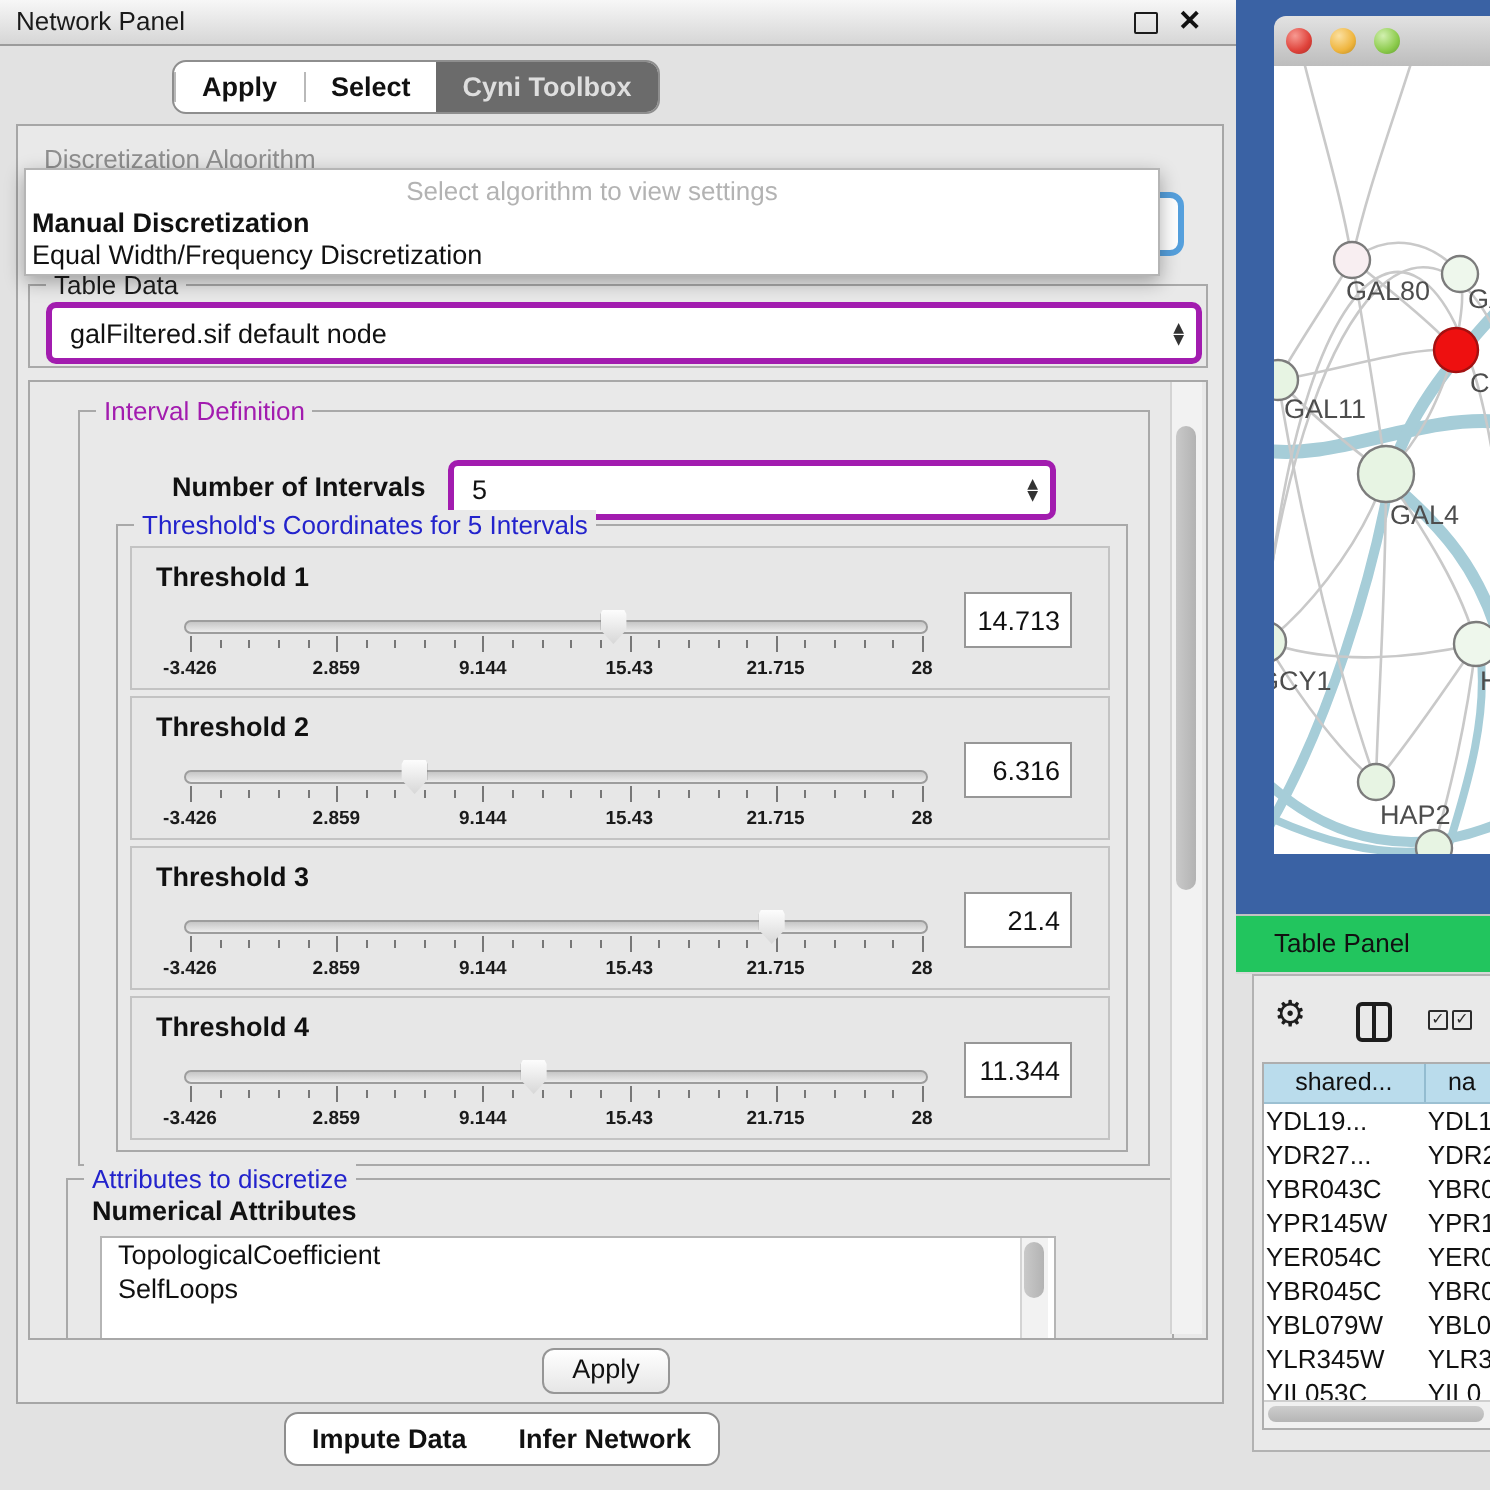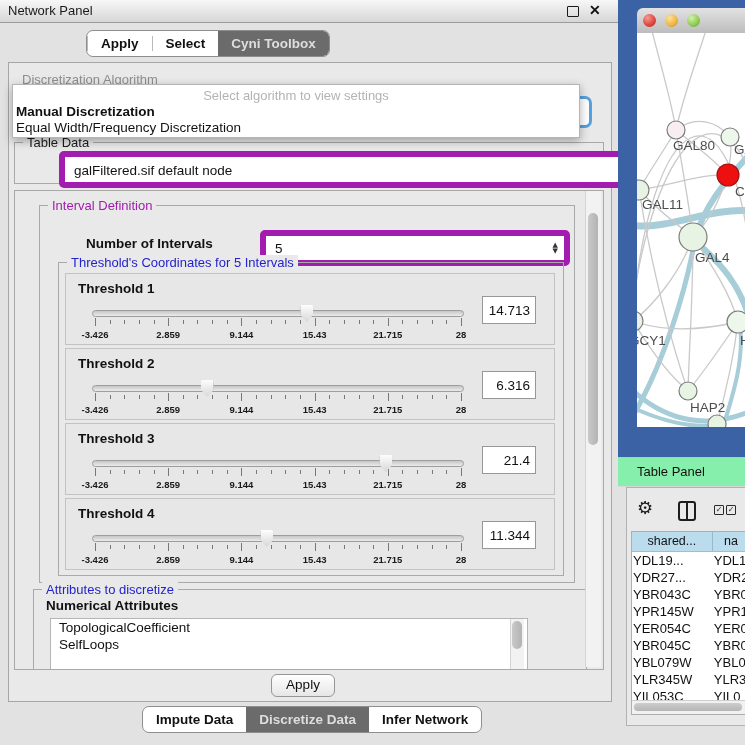--- a/index.html
+++ b/index.html
@@ -24,21 +24,21 @@
 
   #outer-panel{left:8px;top:62px;width:602px;height:638px;background:#e9e9e9;border:1px solid #a6a6a6;}
 
   .group{position:absolute;border:1px solid #a9a9a9;}
   .gtitle{position:absolute;top:-8px;left:8px;background:#e9e9e9;padding:0 4px;font-size:13px;white-space:nowrap;}
   .gt-gray{color:#8e8e8e;}
   .gt-green{color:#a21caf;}
   .gt-blue{color:#2323cc;}
   .gt-dark{color:#1c1c1c;}
 
-  .combo{position:absolute;background:#fff;border:6px solid #a21caf;border-radius:5px;margin-left:36px;}
+  .combo{position:absolute;background:#fff;border:3px solid #a21caf;border-radius:5px;}
   .combo .cv{position:absolute;left:9px;top:50%;transform:translateY(-50%);font-size:13.5px;color:#111;white-space:nowrap;}
   .stepper{position:absolute;right:6px;top:50%;transform:translateY(-50%);display:flex;flex-direction:column;
            align-items:center;line-height:6px;font-size:7px;color:#333;font-family:"DejaVu Sans",sans-serif;}
 
   #algo-combo-focus{left:20px;top:96px;width:566px;height:26px;border:3px solid #55a0dd;border-radius:7px;background:#fff;}
 
   #popup{left:12px;top:84px;width:566px;height:52px;background:#fff;border:1px solid #b5b5b5;
          box-shadow:0 3px 9px rgba(0,0,0,.32);z-index:5;}
   #popup .hint{text-align:center;color:#b3b3b3;font-size:13px;padding-top:3px;height:16px;}
   #popup .pitem{padding-left:3px;font-size:13.5px;height:16px;line-height:16px;white-space:nowrap;}
@@ -79,21 +79,21 @@
   #bottom-pill{left:142px;top:706px;}
 
   
   #net-window{left:618px;top:0;width:127px;height:457px;background:#3a62a4;}
   #net-titlebar{position:absolute;left:19px;top:8px;right:0;height:25px;
                 background:linear-gradient(#e2e2e2,#bdbdbd);border-bottom:1px solid #989898;border-top-left-radius:6px;}
   .light{position:absolute;top:6px;width:13px;height:13px;border-radius:50%;}
   #net-canvas{position:absolute;left:19px;top:33px;right:0;height:394px;background:#fff;overflow:hidden;}
 
   
-  #tp-titlebar{left:618px;top:457px;width:127px;height:28px;background:#86efac;border-top:1px solid #c2c2c2;
+  #tp-titlebar{left:618px;top:457px;width:127px;height:28px;background:#22c55e;border-top:1px solid #c2c2c2;
                border-bottom:1px solid #d8d8d8;}
   #tp-titlebar .t{position:absolute;left:19px;top:6px;}
   #tp-outer{left:626px;top:487px;width:125px;height:237px;background:#e9e9e9;border:1px solid #b2b2b2;}
   #tp-gear{position:absolute;left:10px;top:9px;font-size:18px;color:#1d1d1d;font-family:"DejaVu Sans",sans-serif;}
   #tp-split{position:absolute;left:51px;top:13px;width:14px;height:16px;border:2px solid #1d1d1d;border-radius:3px;}
   #tp-split:after{content:"";position:absolute;left:50%;top:0;bottom:0;width:2px;background:#1d1d1d;transform:translateX(-50%);}
   .cbx{position:absolute;top:17px;width:8px;height:8px;border:1.5px solid #2a2a2a;border-radius:1px;
        font-size:8px;line-height:8px;text-align:center;color:#2a2a2a;}
   #tp-table{position:absolute;left:4px;top:43px;width:118px;height:182px;background:#fff;border:1px solid #aeaeae;overflow:hidden;}
   .hrow{display:flex;height:19px;border-bottom:1px solid #9cc0d2;}
@@ -360,23 +360,20 @@
   <div class="vscroll" style="right:2px;top:0;width:15px;height:476px;">
     <div class="vthumb" style="left:2px;top:22px;width:10px;height:232px;"></div>
   </div>
 </div>
 
 <div class="abs" id="apply-btn">Apply</div>
 
 <div class="abs pill" id="bottom-pill">
     <div class="tab">
       <span>Impute Data</span>
-    </div>
-    <div class="tab sel">
-      <span>Discretize Data</span>
     </div>
     <div class="tab">
       <span>Infer Network</span>
     </div>
   </div>
 
 <div class="abs" id="net-window">
   <div id="net-titlebar">
     <span class="light" style="left:6px;background:radial-gradient(circle at 35% 30%,#f79a92,#df423a 60%,#a72c27);"></span>
     <span class="light" style="left:28px;background:radial-gradient(circle at 35% 30%,#fbe0a0,#efb53e 60%,#b5851f);"></span>

